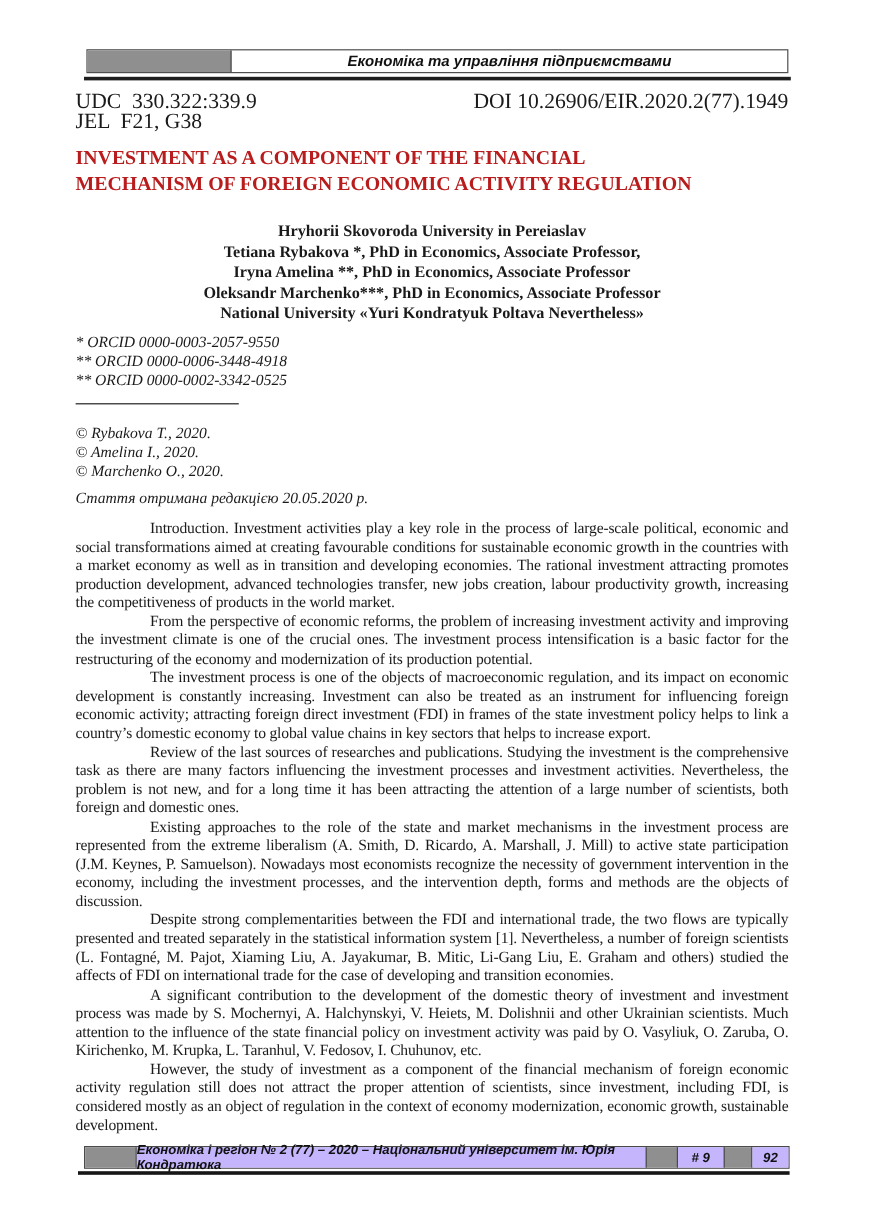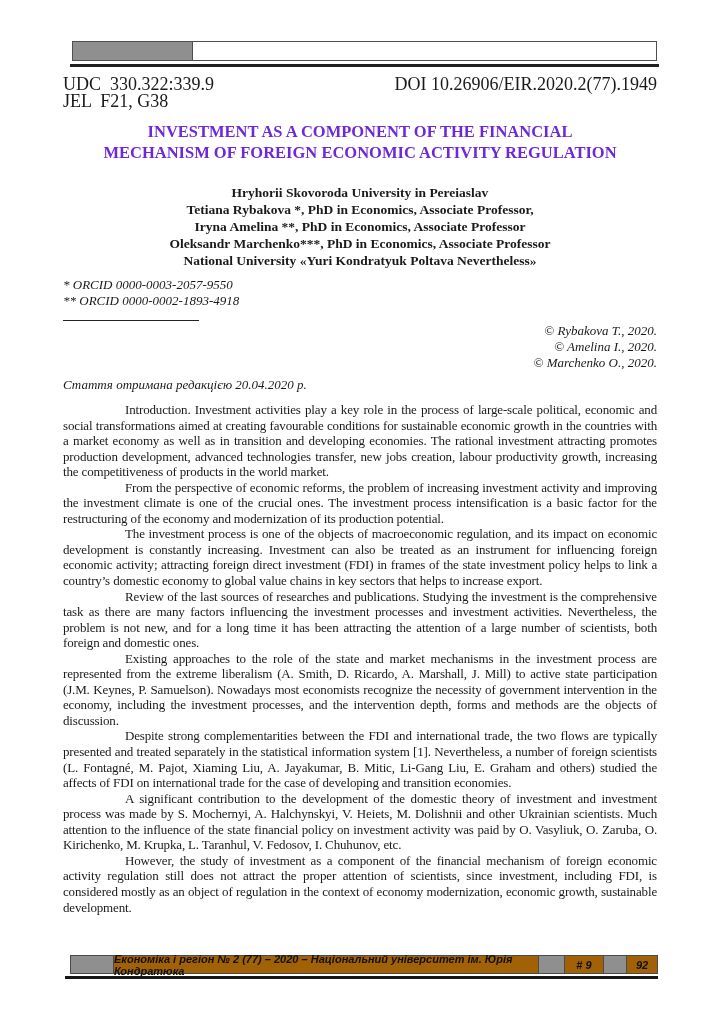--- a/index.html
+++ b/index.html
@@ -28,63 +28,64 @@
     position:absolute; left:63px; top:76px; width:594px;
     display:flex; justify-content:space-between;
     font-size:18px; line-height:17px;
   }
   .meta-left div, .meta-right { white-space:pre; }
 
   
   .content { position:absolute; left:63px; top:115px; width:594px; }
 
   .title {
-    margin:7px 0 0; text-align:center; font-weight:bold;
-    font-size:16.5px; line-height:20.5px; color:#6d28d9;
+    margin:7px 0 0; text-align:left; font-weight:bold;
+    font-size:16.5px; line-height:20.5px; color:#b91c1c;
   }
   .authors { margin-top:21px; text-align:center; font-weight:bold; font-size:13.5px; line-height:17px; }
   .orcids  { margin-top:8px;  font-style:italic; font-size:13px; line-height:16px; }
   .sep-line { margin-top:11px; width:136px; height:0; border-top:1.5px solid #222; }
-  .copyrights { margin-top:2px; font-style:italic; font-size:13px; line-height:16px;text-align:right; }
+  .copyrights { margin-top:16px; font-style:italic; font-size:13px; line-height:16px; }
   .received   { margin-top:6px; font-style:italic; font-size:13px; line-height:16px; }
 
   .paragraphs {
     margin-top:9px; text-align:justify;
     font-size:13px; line-height:15.55px; letter-spacing:-0.15px;
   }
   .paragraphs p { margin:0; text-indent:62px; }
   .paragraphs .lead { font-weight:normal; }
 
   
   .footer-band {
     position:absolute; left:70px; top:955px; width:588px; height:19px;
     display:flex; box-sizing:border-box; border:1px solid #4a4a4a;
     background:#ffffff; z-index:5;
     font-family:"Liberation Sans", sans-serif; font-weight:bold; font-style:italic;
     font-size:11px; color:#111;
   }
-  .ft-cell { display:flex; align-items:center; justify-content:center; background:#a16207; }
+  .ft-cell { display:flex; align-items:center; justify-content:center; background:#c4b5fd; }
   .ft-gray { background:#8f8f8f; }
   .ft-b-l { border-left:1px solid #4a4a4a; }
   .ft-b-r { border-right:1px solid #4a4a4a; }
   .ft-g1 { width:42px; }
   .ft-text { flex:1; }
   .ft-g2 { width:25px; }
   .ft-issue { width:38px; }
   .ft-g3 { width:22px; }
   .ft-page { width:30px; }
   .footer-rule { position:absolute; left:65px; top:976px; width:593px; height:3px; background:#161616; z-index:5; }
 </style>
 </head>
 <body>
 
 <div class="page">
 
   <div class="header-band">
     <div class="hdr-gray"></div>
+    <div class="hdr-title">Економіка та управління підприємствами</div>
   </div>
   <div class="header-rule"></div>
 
   <div class="meta-row">
     <div class="meta-left">
       <div>UDC  330.322:339.9</div>
       <div>JEL  F21, G38</div>
     </div>
     <div class="meta-right">DOI 10.26906/EIR.2020.2(77).1949</div>
   </div>
@@ -101,34 +102,35 @@
     <div>Hryhorii Skovoroda University in Pereiaslav</div>
         <div>Tetiana Rybakova *, PhD in Economics, Associate Professor,</div>
         <div>Iryna Amelina **, PhD in Economics, Associate Professor</div>
         <div>Oleksandr Marchenko***, PhD in Economics, Associate Professor</div>
         <div>National University «Yuri Kondratyuk Poltava Nevertheless»</div>
       </div>
 
     <div class="orcids">
 
     <div>* ORCID 0000-0003-2057-9550</div>
-        <div>** ORCID 0000-0002-1893-4918</div>
+        <div>** ORCID 0000-0006-3448-4918</div>
+        <div>** ORCID 0000-0002-3342-0525</div>
       </div>
 
     <div class="sep-line"></div>
 
     <div class="copyrights">
 
     <div>© Rybakova T., 2020.</div>
         <div>© Amelina I., 2020.</div>
         <div>© Marchenko O., 2020.</div>
       </div>
 
     <div class="received">
-      <div>Стаття отримана редакцією 20.04.2020 р.</div>
+      <div>Стаття отримана редакцією 20.05.2020 р.</div>
     </div>
 
     <div class="paragraphs">
 
         <p><b class="lead">Introduction.</b><span> Investment activities play a key role in the process of large-scale political, economic and social transformations aimed at creating favourable conditions for sustainable economic growth in the countries with a market economy as well as in transition and developing economies. The rational investment attracting promotes production development, advanced technologies transfer, new jobs creation, labour productivity growth, increasing the competitiveness of products in the world market.</span></p>
 
         <p><span>From the perspective of economic reforms, the problem of increasing investment activity and improving the investment climate is one of the crucial ones. The investment process intensification is a basic factor for the restructuring of the economy and modernization of its production potential.</span></p>
 
         <p><span>The investment process is one of the objects of macroeconomic regulation, and its impact on economic development is constantly increasing. Investment can also be treated as an instrument for influencing foreign economic activity; attracting foreign direct investment (FDI) in frames of the state investment policy helps to link a country’s domestic economy to global value chains in key sectors that helps to increase export.</span></p>
 

